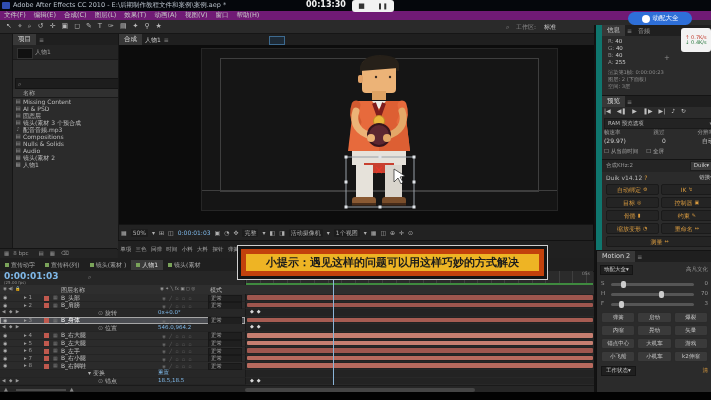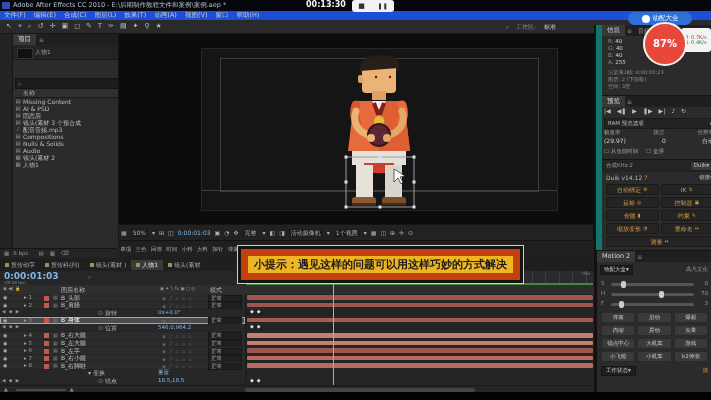--- a/index.html
+++ b/index.html
@@ -2,21 +2,21 @@
 <html><head>
 <meta charset="utf-8">
 <style>
   html,body{margin:0;padding:0;background:#555;}
   .screen{position:relative;width:711px;height:400px;background:#232323;overflow:hidden;
     font-family:"DejaVu Sans",sans-serif;color:#c5c5c5;font-size:7px;line-height:1;}
   .a{position:absolute;}
   .flex{display:flex;align-items:center;}
   
   .titlebar{left:0;top:0;width:711px;height:11px;background:#05070c;color:#b8c0ca;font-size:6.5px;}
-  .menubar{left:0;top:11px;width:711px;height:9px;background:#1d4ed8;border-bottom:1px solid #1a1a1a;}
+  .menubar{left:0;top:11px;width:711px;height:9px;background:#701a75;border-bottom:1px solid #1a1a1a;}
   .menu-item{margin:0 4px;font-size:6.5px;color:#c9c9c9;}
   .toolbar{left:0;top:20px;width:711px;height:13px;background:#2a2a2a;border-bottom:1px solid #161616;}
   .tool{margin:0 3px;font-size:7px;color:#b9b9b9;}
   
   .panel{background:#2b2b2b;border:1px solid #161616;}
   .ptab{background:#383838;color:#d6d6d6;font-size:6.5px;padding:2px 5px;display:inline-block;}
   .dim{color:#8f8f8f;}
   .blue{color:#7fb8e8;}
   
   .proj-row{height:7px;display:flex;align-items:center;font-size:6px;color:#bdbdbd;position:relative;}
@@ -24,22 +24,22 @@
   .chip{width:4px;height:4px;margin-left:auto;margin-right:3px;}
   
   .stage{background:#151515;border:1px solid #262626;}
   .guide{border:1px solid #3e3e3e;}
   
   .bbar{background:#222;border-top:1px solid #141414;font-size:6px;color:#b0b0b0;}
   .bbar span{margin:0 2px;}
   .bbar .dd{background:#1c1c1c;padding:1px 2px;border-radius:1px;}
   
   .tipframe{border:1px solid #cfcfcf;background:#141414;padding:3px;z-index:30;}
-  .tipbox{background:#eeb424;border:7px solid #c2410c;color:#1b1b1b;font-weight:bold;
-    font-size:11px;text-align:center;padding:3px 6px;white-space:nowrap;}
+  .tipbox{background:#eeb424;border:5px solid #c2410c;color:#1b1b1b;font-weight:bold;
+    font-size:11px;text-align:center;padding:3px 20px;white-space:nowrap;}
   
   .tl-tab{font-size:6px;color:#aaa;padding:2px 5px;display:flex;align-items:center;gap:2px;}
   .tl-tab.active{background:#3a3a3a;color:#e2e2e2;}
   .sq{width:4px;height:4px;background:#7aa35a;display:inline-block;}
   .trow{height:7.6px;display:flex;position:relative;}
   .rleft{width:245px;position:relative;background:#2b2b2b;border-bottom:1px solid #242424;}
   .trow.prop .rleft,.trow.group .rleft{background:#272727;}
   .trow.sel .rleft{background:#4b4d52;outline:1px solid #a6a6a6;outline-offset:-1px;}
   .c-track{flex:1;position:relative;background:#232323;border-bottom:1px solid #282828;border-left:1px solid #1a1a1a;}
   .bar{position:absolute;left:1px;right:1px;top:1px;bottom:1px;border-radius:1px;}
@@ -194,20 +194,26 @@
 
   <div class="a flex" style="left:0;top:248px;width:117px;height:10px;background:#242424;border-top:1px solid #141414;">
     <span class="dim" style="font-size:5.5px;margin-left:4px;">▦</span>
     <span class="dim" style="font-size:5.5px;margin-left:4px;">8 bpc</span>
     <span class="dim" style="font-size:5.5px;margin-left:10px;">▤</span>
     <span class="dim" style="font-size:5.5px;margin-left:6px;">▦</span>
     <span class="dim" style="font-size:5.5px;margin-left:6px;">⌫</span>
   </div>
 
   <div class="a" style="left:118px;top:33px;width:476px;height:207px;background:#0c0c0c;border:1px solid #161616;">
+    <div class="flex" style="height:11px;background:#1f1f1f;">
+      <span class="ptab">合成</span>
+      <span style="font-size:6px;color:#cfcfcf;margin-left:3px;">人物1</span>
+      <span class="dim" style="font-size:6px;margin-left:3px;">≡</span>
+      <span class="a" style="left:150px;top:2px;width:14px;height:7px;background:#1d2a36;border:1px solid #3d6a8f;"></span>
+    </div>
 
     <div class="a stage" style="left:82px;top:14px;width:355px;height:161px;">
       <div class="a guide" style="left:18px;top:9px;width:317px;height:132px;"></div>
       <div class="a" style="left:0;top:141px;width:355px;height:1px;background:#3e3e3e;"></div>
 
       <svg class="a" style="left:122px;top:2px;" width="110" height="158" viewBox="0 0 110 158">
         <path d="M36,18 Q38,4 56,4 Q74,4 75,14 L75,20 L36,22 Z" fill="#262019"></path>
         <rect x="38" y="10" width="34" height="32" rx="4" fill="#ecb377"></rect>
         <rect x="34" y="24" width="5" height="8" rx="2" fill="#e2a368"></rect>
         <path d="M36,16 Q38,6 56,5 Q72,5 74,13 L74,17 L36,20 Z" fill="#262019"></path>
@@ -724,19 +730,16 @@
   </div>
 
   <div class="a flex" style="left:628px;top:12px;width:64px;height:13px;background:#2e6fd8;border-radius:7px;z-index:40;justify-content:center;gap:3px;">
     <span style="width:8px;height:8px;background:#fff;border-radius:50%;"></span>
     <span style="color:#fff;font-size:6.5px;">动配大全</span>
   </div>
   <div class="a flex" style="left:681px;top:28px;width:30px;height:24px;background:#f3f3f3;border-radius:3px;z-index:39;flex-direction:column;justify-content:center;">
     <span style="font-size:5px;color:#c0392b;">↑ 0.7K/s</span>
     <span style="font-size:5px;color:#2a7a3f;">↓ 0.4K/s</span>
   </div>
-  <div class="a flex" style="left:643px;top:22px;width:40px;height:40px;background:#e8483c;border:2px solid #f4f4f4;border-radius:50%;z-index:40;justify-content:center;">
-    <span style="color:#fff;font-weight:bold;font-size:10px;">87%</span>
-  </div>
 
   <div class="a" style="left:594px;top:25px;width:2px;height:367px;background:#121212;"></div>
   <div class="a" style="left:0;top:392px;width:711px;height:8px;background:#020202;"></div>
 </div>
 
 </body></html>

